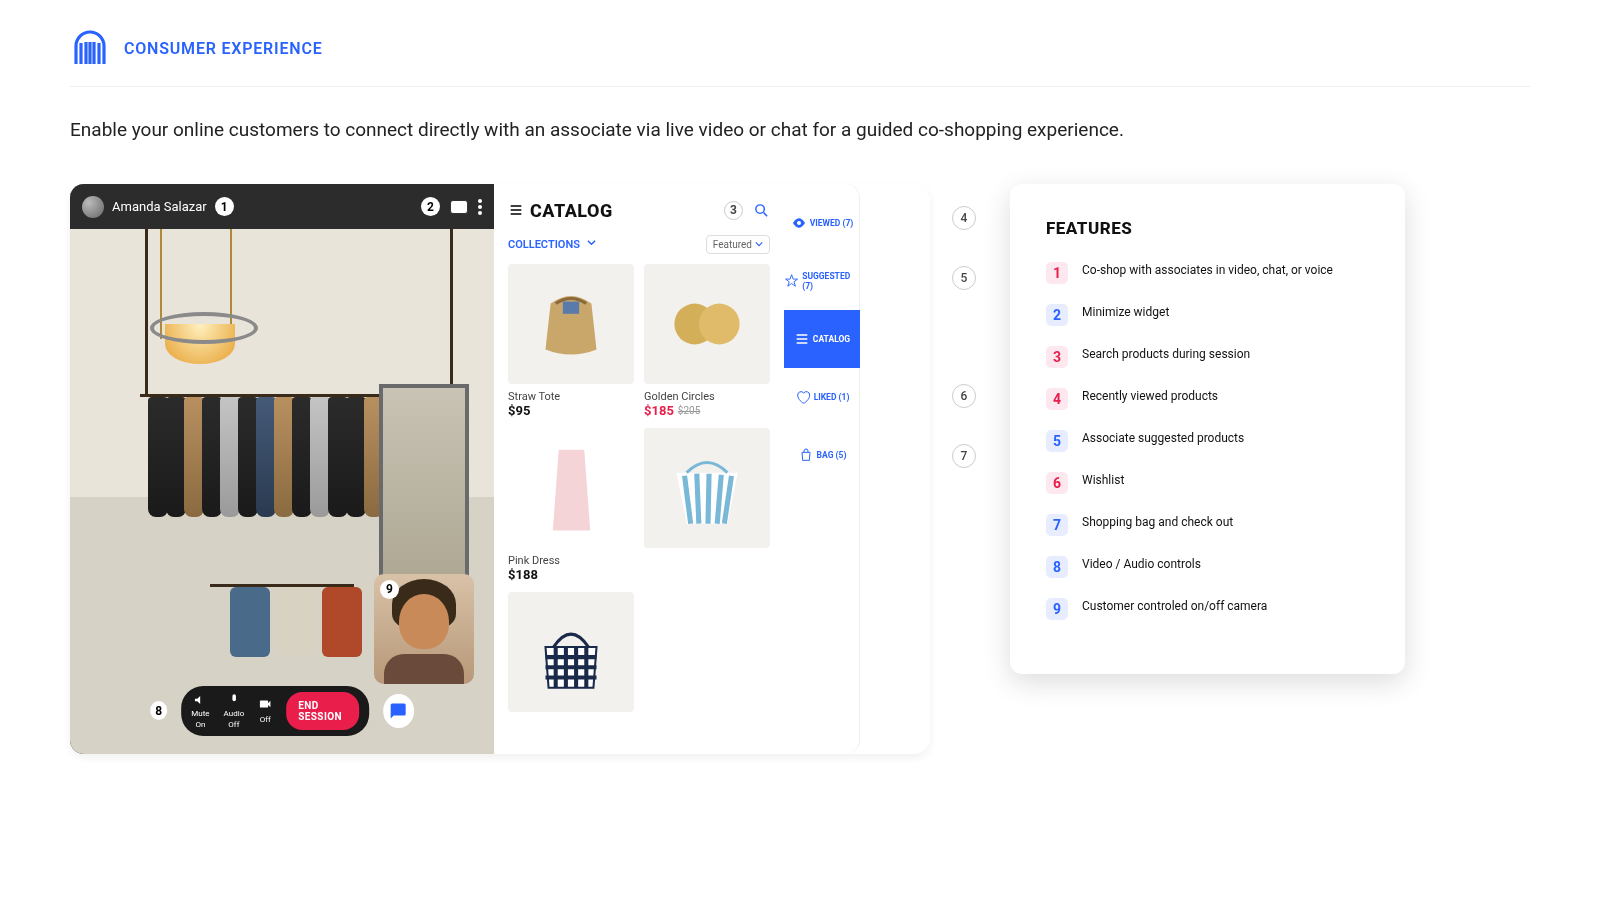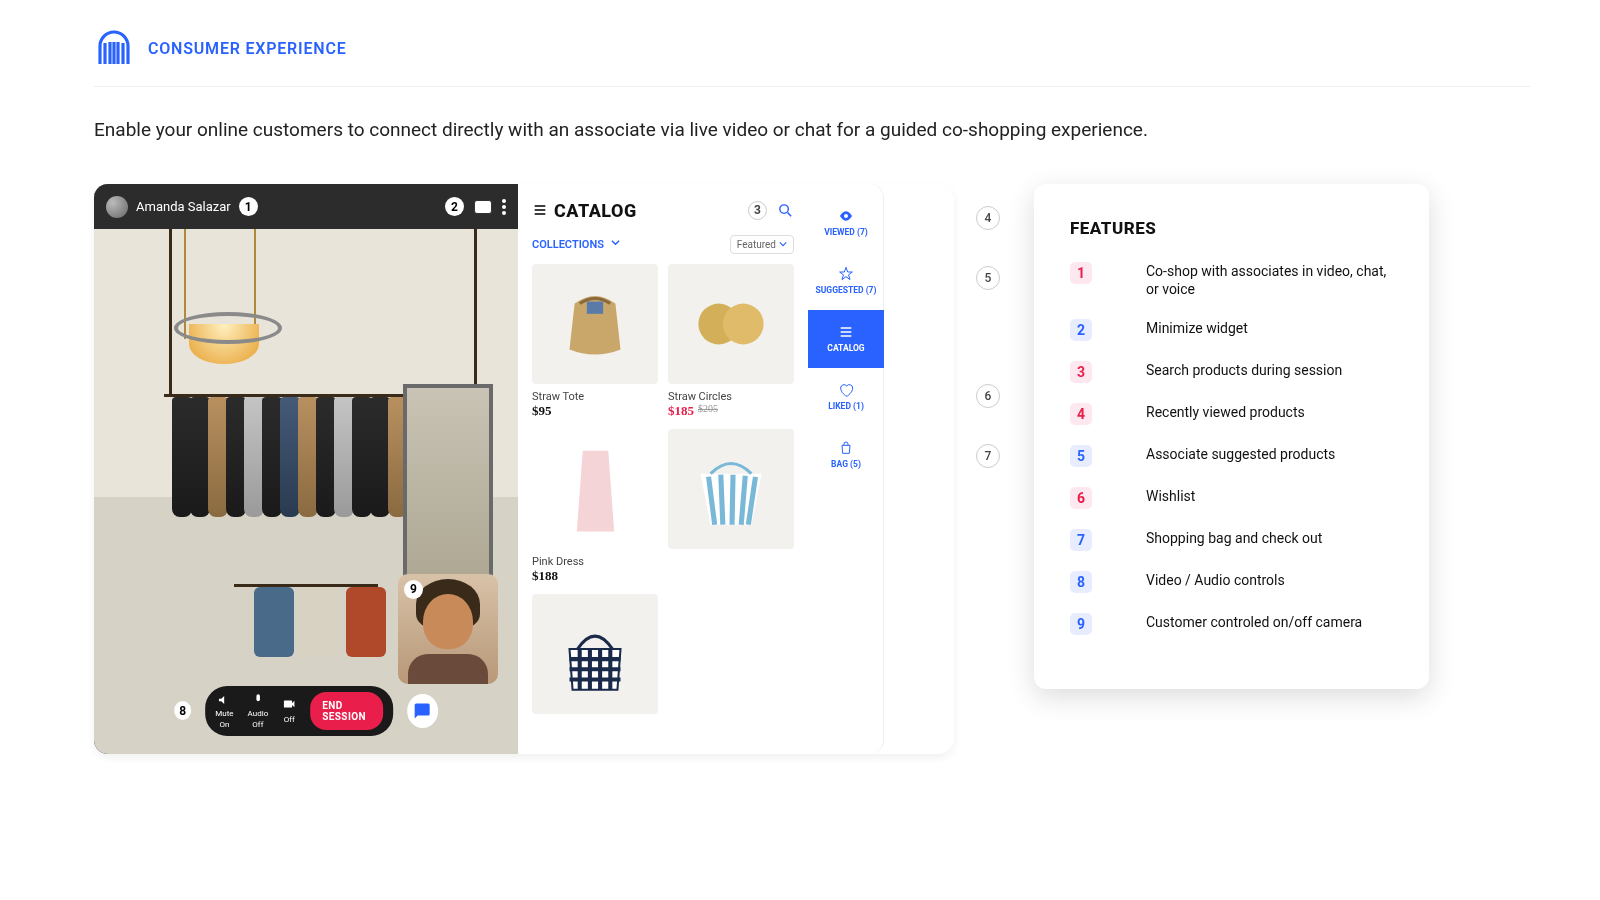--- a/index.html
+++ b/index.html
@@ -1,17 +1,17 @@
 <!DOCTYPE html>
 <html><head>
 <meta charset="utf-8">
 <style>
   * { box-sizing: border-box; margin: 0; padding: 0; }
   body { font-family: -apple-system, BlinkMacSystemFont, "Segoe UI", Roboto, sans-serif; background: #fff; color: #111; width: 1600px; height: 900px; overflow: hidden; }
-  .page { padding: 30px 70px 0 94px; }
+  .page { padding: 30px 70px 0 70px; }
   .header { display: flex; align-items: center; gap: 14px; padding-bottom: 20px; border-bottom: 1px solid #eee; }
   .logo { width: 40px; height: 36px; }
   .header-title { color: #2962ff; font-size: 16px; font-weight: 600; letter-spacing: 0.8px; }
   .subtitle { font-size: 19px; color: #222; margin: 30px 0 40px 0; line-height: 1.4; }
   .content { display: flex; gap: 80px; align-items: flex-start; }
 
   
   .mock { position: relative; width: 860px; height: 570px; border-radius: 16px; background: #fff; box-shadow: 0 4px 10px rgba(0,0,0,0.06); display: flex; overflow: visible; }
 
   .video-pane { position: relative; width: 424px; height: 100%; border-radius: 14px 0 0 14px; background: linear-gradient(#2a2a2a,#1c1c1c); overflow: hidden; }
@@ -61,43 +61,43 @@
   .cat-head{display:flex;align-items:center;justify-content:space-between;margin-bottom:14px;}
   .cat-title-wrap{display:flex;align-items:center;gap:6px;}
   .cat-title{font-size:18px;font-weight:800;letter-spacing:0.5px;}
   .collections{color:#2962ff;font-size:11px;font-weight:600;display:flex;align-items:flex-start;gap:7px;}
   .featured{font-size:10px;color:#666;border:1px solid #ddd;border-radius:4px;padding:3px 6px;display:flex;align-items:center;gap:3px;text-align:right;}
   .row-filters{display:flex;justify-content:space-between;align-items:center;margin-bottom:10px;}
   .products{display:grid;grid-template-columns:1fr 1fr;gap:10px;}
   .prod{display:flex;flex-direction:column;}
   .thumb{height:120px;background:#f3f1ee;border-radius:4px;display:flex;align-items:center;justify-content:center;overflow:hidden;}
   .prod-name{font-size:11px;color:#444;margin-top:6px;}
-  .price-row{display:flex;align-items:flex-start;gap:4px;font-family:Liberation Serif, serif;}
+  .price-row{display:flex;align-items:center;gap:4px;}
   .price{font-size:13px;font-weight:700;}
   .price.sale{color:#e91e4a;}
   .old{font-size:10px;color:#999;text-decoration:line-through;}
   .thumb svg{max-width:85%;max-height:85%;}
 
   
   .side-tabs{width:76px;background:#fff;border-radius:0 14px 14px 0;padding-top:10px;box-shadow: -1px 0 0 #f0f0f0 inset;}
-  .stab{display:flex;flex-direction:column;align-items:center;justify-content:center;height:58px;font-size:8.5px;font-weight:700;color:#2962ff;gap:3px;}
+  .stab{display:flex;align-items:center;justify-content:center;height:58px;font-size:8.5px;font-weight:700;color:#2962ff;gap:3px;}
   .stab.active{background:#2962ff;color:#fff;}
   .stab svg{width:16px;height:16px;}
 
   
   .float-badge{position:absolute;width:24px;height:24px;border:1px solid #ccc;background:#fff;border-radius:50%;display:flex;align-items:center;justify-content:center;font-size:12px;font-weight:500;color:#444;}
 
   
   .features{width:395px;background:#fff;border-radius:12px;padding:34px 36px;box-shadow:0 8px 28px rgba(0,0,0,0.14);}
   .features h3{font-size:17px;font-weight:800;letter-spacing:0.5px;margin-bottom:24px;}
   .feat-row{display:flex;align-items:flex-start;gap:14px;margin-bottom:20px;}
   .feat-num{min-width:22px;height:22px;border-radius:5px;display:flex;align-items:center;justify-content:center;font-size:14px;font-weight:700;}
   .fn-pink{background:#fde8ef;color:#e91e4a;}
   .fn-blue{background:#e7edff;color:#2962ff;}
-  .feat-text{font-size:14px;line-height:1.35;margin-left:40px;}
+  .feat-text{font-size:12px;line-height:1.35;}
 
   .search-ico{width:17px;height:17px;}
 </style>
 </head>
 <body>
 
 <div class="page">
   <div class="header">
     <svg class="logo" viewBox="0 0 40 36">
       <path d="M20 2 A14 14 0 0 0 6 16" stroke="#2962ff" stroke-width="3.2" fill="none"></path>
@@ -255,21 +255,21 @@
                 <span class="price">$95</span>
               </div>
           </div>
           <div class="prod">
             <div class="thumb">
                 <svg viewBox="0 0 100 100">
                   <circle cx="38" cy="50" r="20" fill="#d4af5a"></circle>
                   <circle cx="62" cy="50" r="20" fill="#e0bc6a"></circle>
                 </svg>
               </div>
-            <div class="prod-name">Straw Circles</div>
+            <div class="prod-name">Golden Circles</div>
             <div class="price-row">
                 <span class="price sale">$185</span>
                 <span class="old">$205</span>
               </div>
           </div>
           <div class="prod">
             <div class="thumb" style="background:#fff">
                 <svg viewBox="0 0 100 120">
                   <path d="M35 15 L65 15 L72 110 L28 110 Z" fill="#f5d4d8"></path>
                 </svg>

